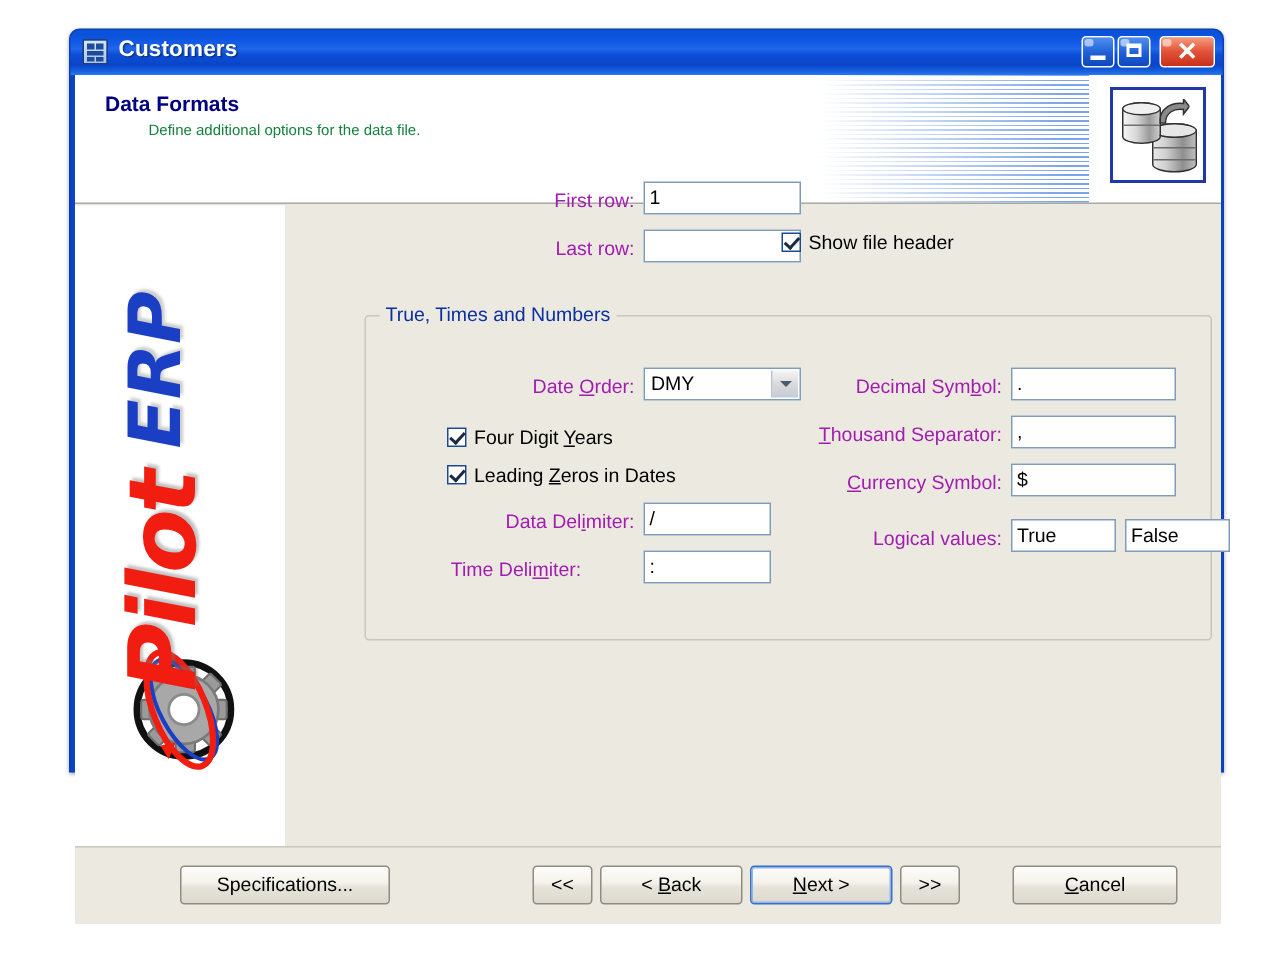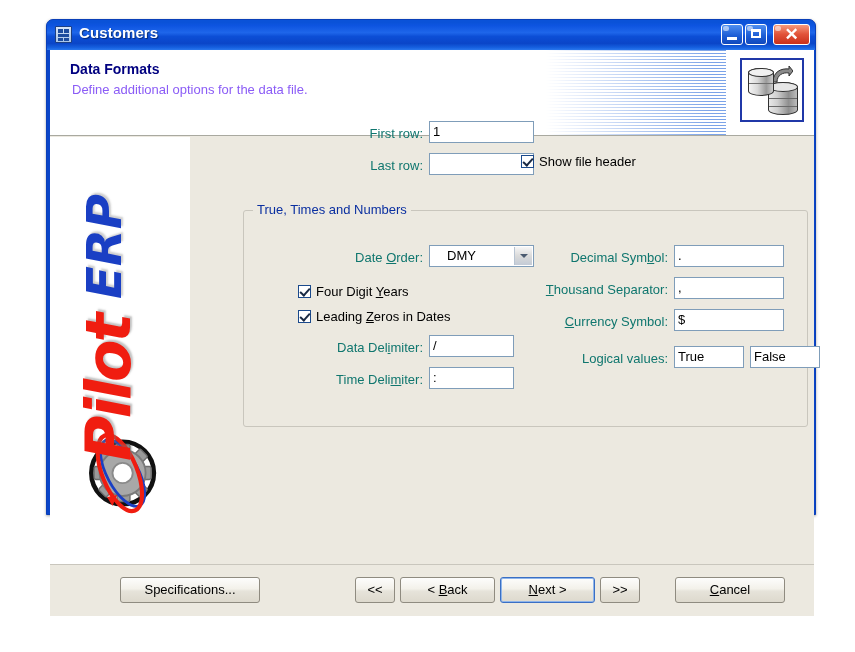--- a/index.html
+++ b/index.html
@@ -152,23 +152,23 @@
   }
   #banner-title {
     position: absolute;
     left: 20px; top: 11px;
     font-size: 14px;
     font-weight: bold;
     color: #000080;
   }
   #banner-sub {
     position: absolute;
-    left: 22px; top: 32px;
-    font-size: 13px;
-    color: #8b5cf6;
+    left: 49px; top: 32px;
+    font-size: 10px;
+    color: #15803d;
   }
   #banner-icon {
     position: absolute;
     right: 10px; top: 8px;
     width: 64px; height: 64px;
     background: #ffffff;
     border: 2px solid #2038a8;
     box-sizing: border-box;
   }
   
@@ -272,21 +272,21 @@
   #logo-mark {
     position: absolute;
     left: 8px; top: 10px;
     width: 92px; height: 92px;
   }
 
   
   .lbl {
     position: absolute;
     font-size: 13px;
-    color: #0f766e;
+    color: #a21caf;
     white-space: nowrap;
   }
   .lbl.r { text-align: right; }
   .u { text-decoration: underline; }
 
   .tbox {
     position: absolute;
     background: #ffffff;
     border: 1px solid #7f9db9;
     box-sizing: border-box;
@@ -300,21 +300,21 @@
   }
 
   .cmb {
     position: absolute;
     background: #ffffff;
     border: 1px solid #7f9db9;
     box-sizing: border-box;
     height: 22px;
     font-size: 13px;
     color: #000000;
-    padding: 1px 17px;
+    padding: 1px 4px;
     line-height: 18px;
     overflow: hidden;
     white-space: nowrap;
   }
   .cmb-btn {
     position: absolute;
     right: 1px; top: 1px;
     width: 18px; height: 18px;
     background: linear-gradient(to bottom,#f6f6f6,#dadada 50%,#c3cbd6);
     border-left: 1px solid #b8c4d2;
@@ -505,21 +505,21 @@
     <div class="chk-row" style="left:248px; top:259px;">
       <span class="chk on"></span>
       <span><span>Leading </span><span class="u">Z</span><span>eros in Dates</span></span>
     </div>
 
     <div class="lbl r" style="left:215px; top:290px; width:158px;">
       <span>Data Del</span><span class="u">i</span><span>miter:</span>
     </div>
     <div class="tbox" style="left:379px; top:285px; width:85px;">/</div>
 
-    <div class="lbl r" style="left:215px; top:322px; width:158px;">
+    <div class="lbl r" style="left:215px; top:322px; width:158px;text-align:center;">
       <span>Time Deli</span><span class="u">m</span><span>iter:</span>
     </div>
     <div class="tbox" style="left:379px; top:317px; width:85px;">:</div>
 
     <div class="lbl r" style="left:450px; top:200px; width:168px;">
       <span>Decimal Sym</span><span class="u">b</span><span>ol:</span>
     </div>
     <div class="tbox" style="left:624px; top:195px; width:110px;">.</div>
 
     <div class="lbl r" style="left:450px; top:232px; width:168px;">

